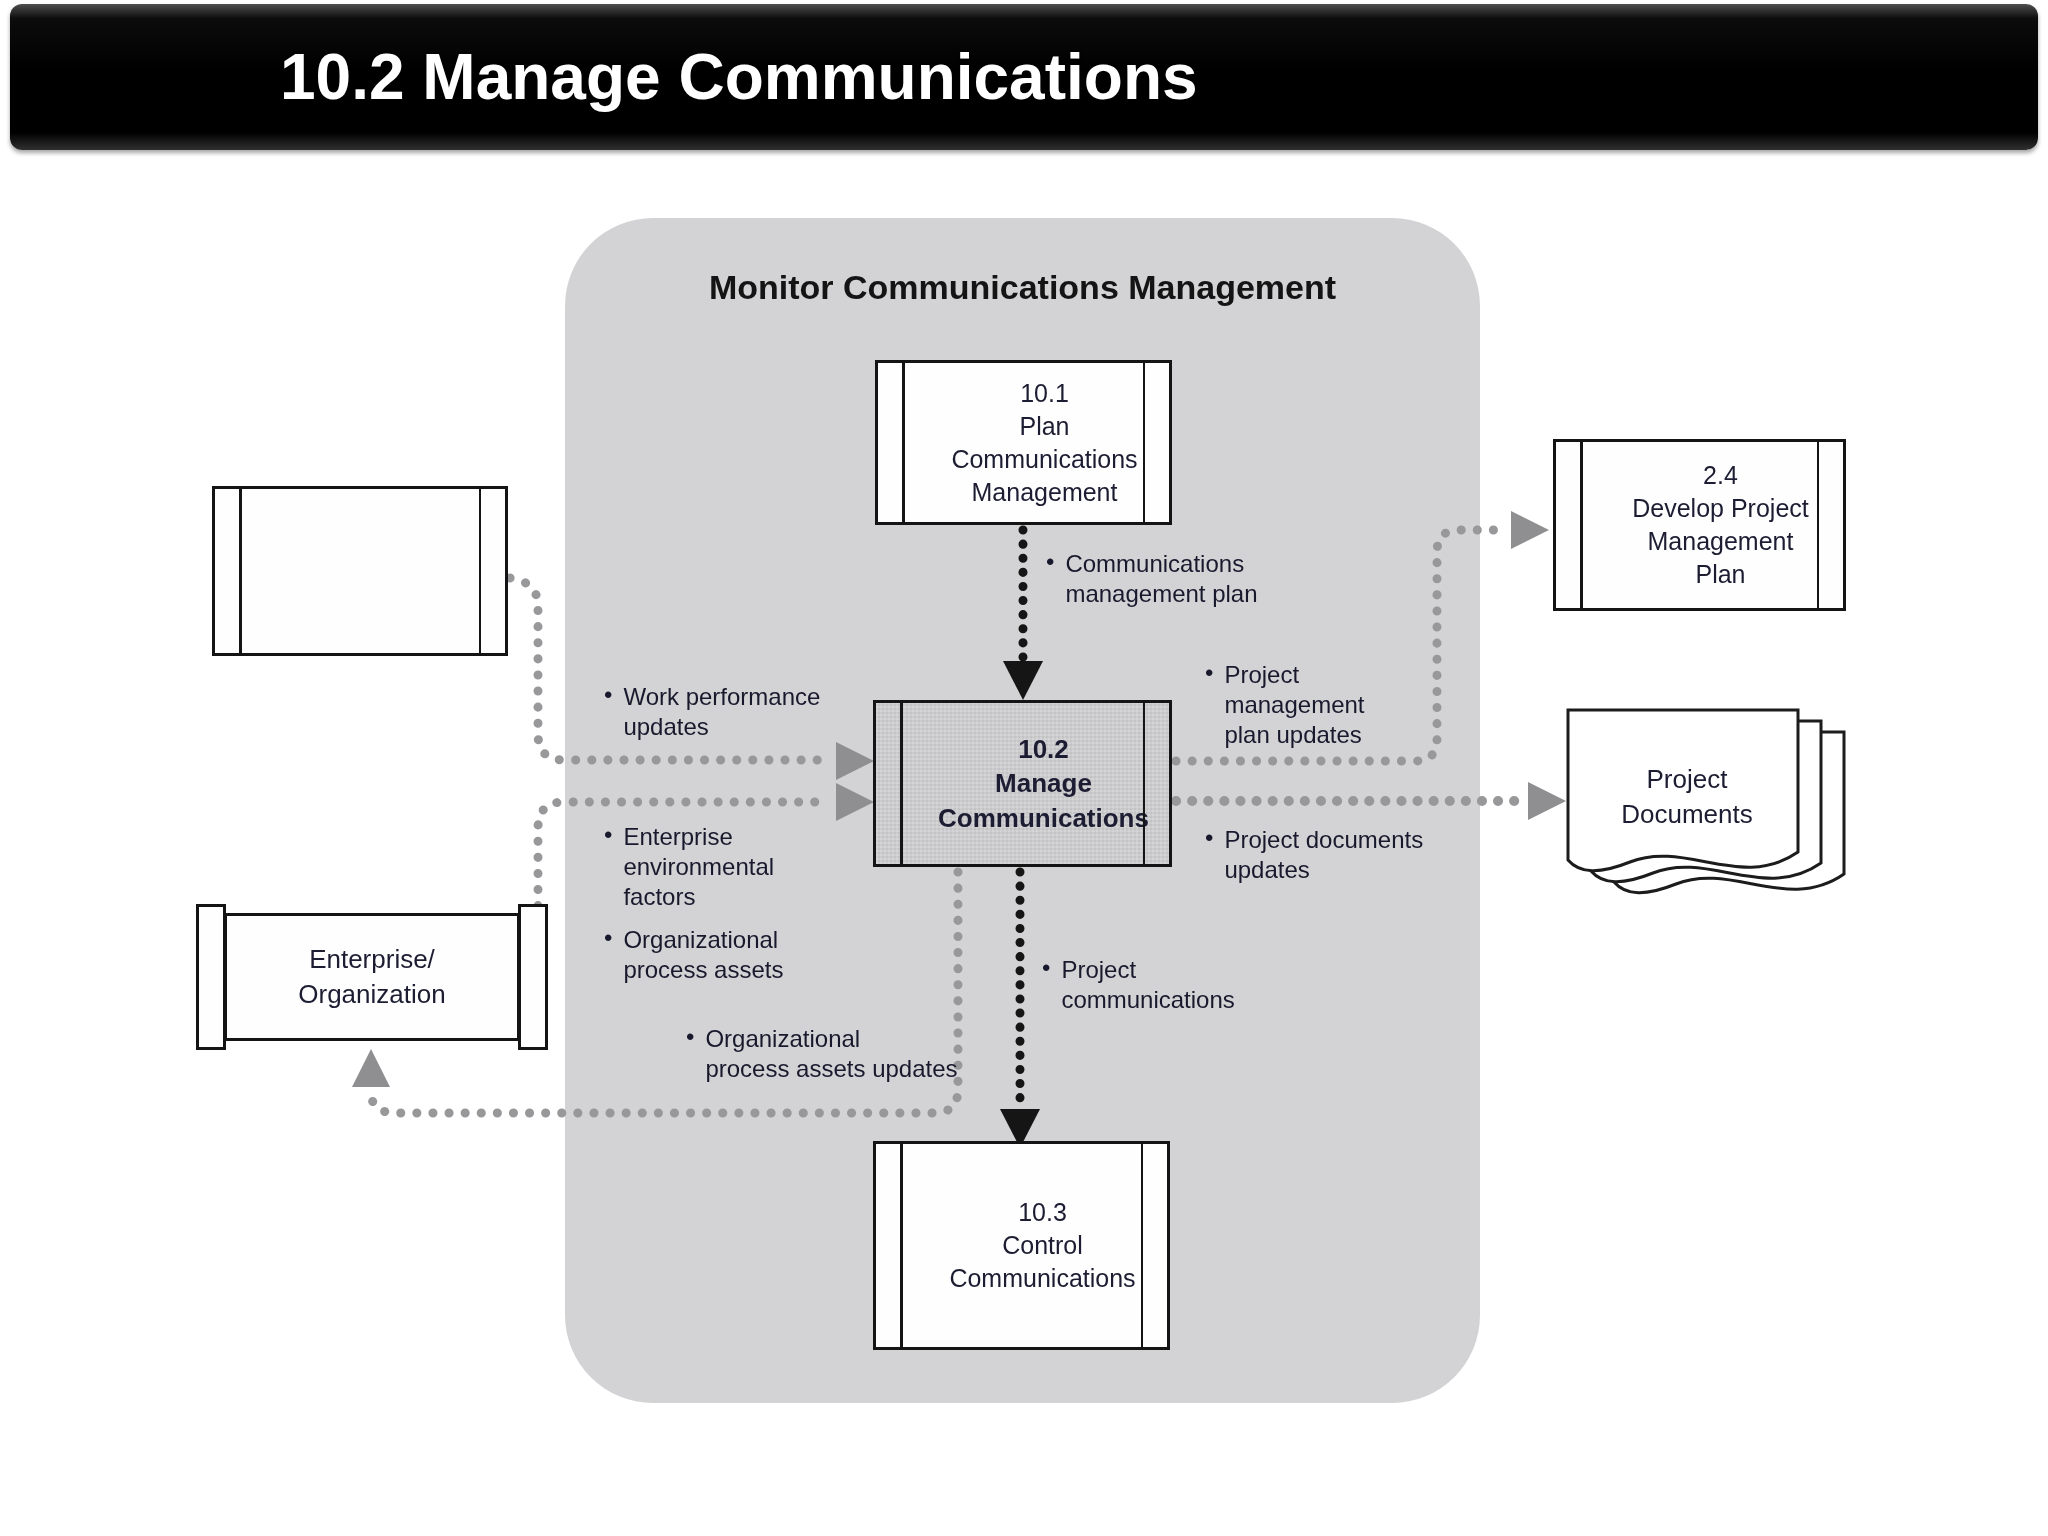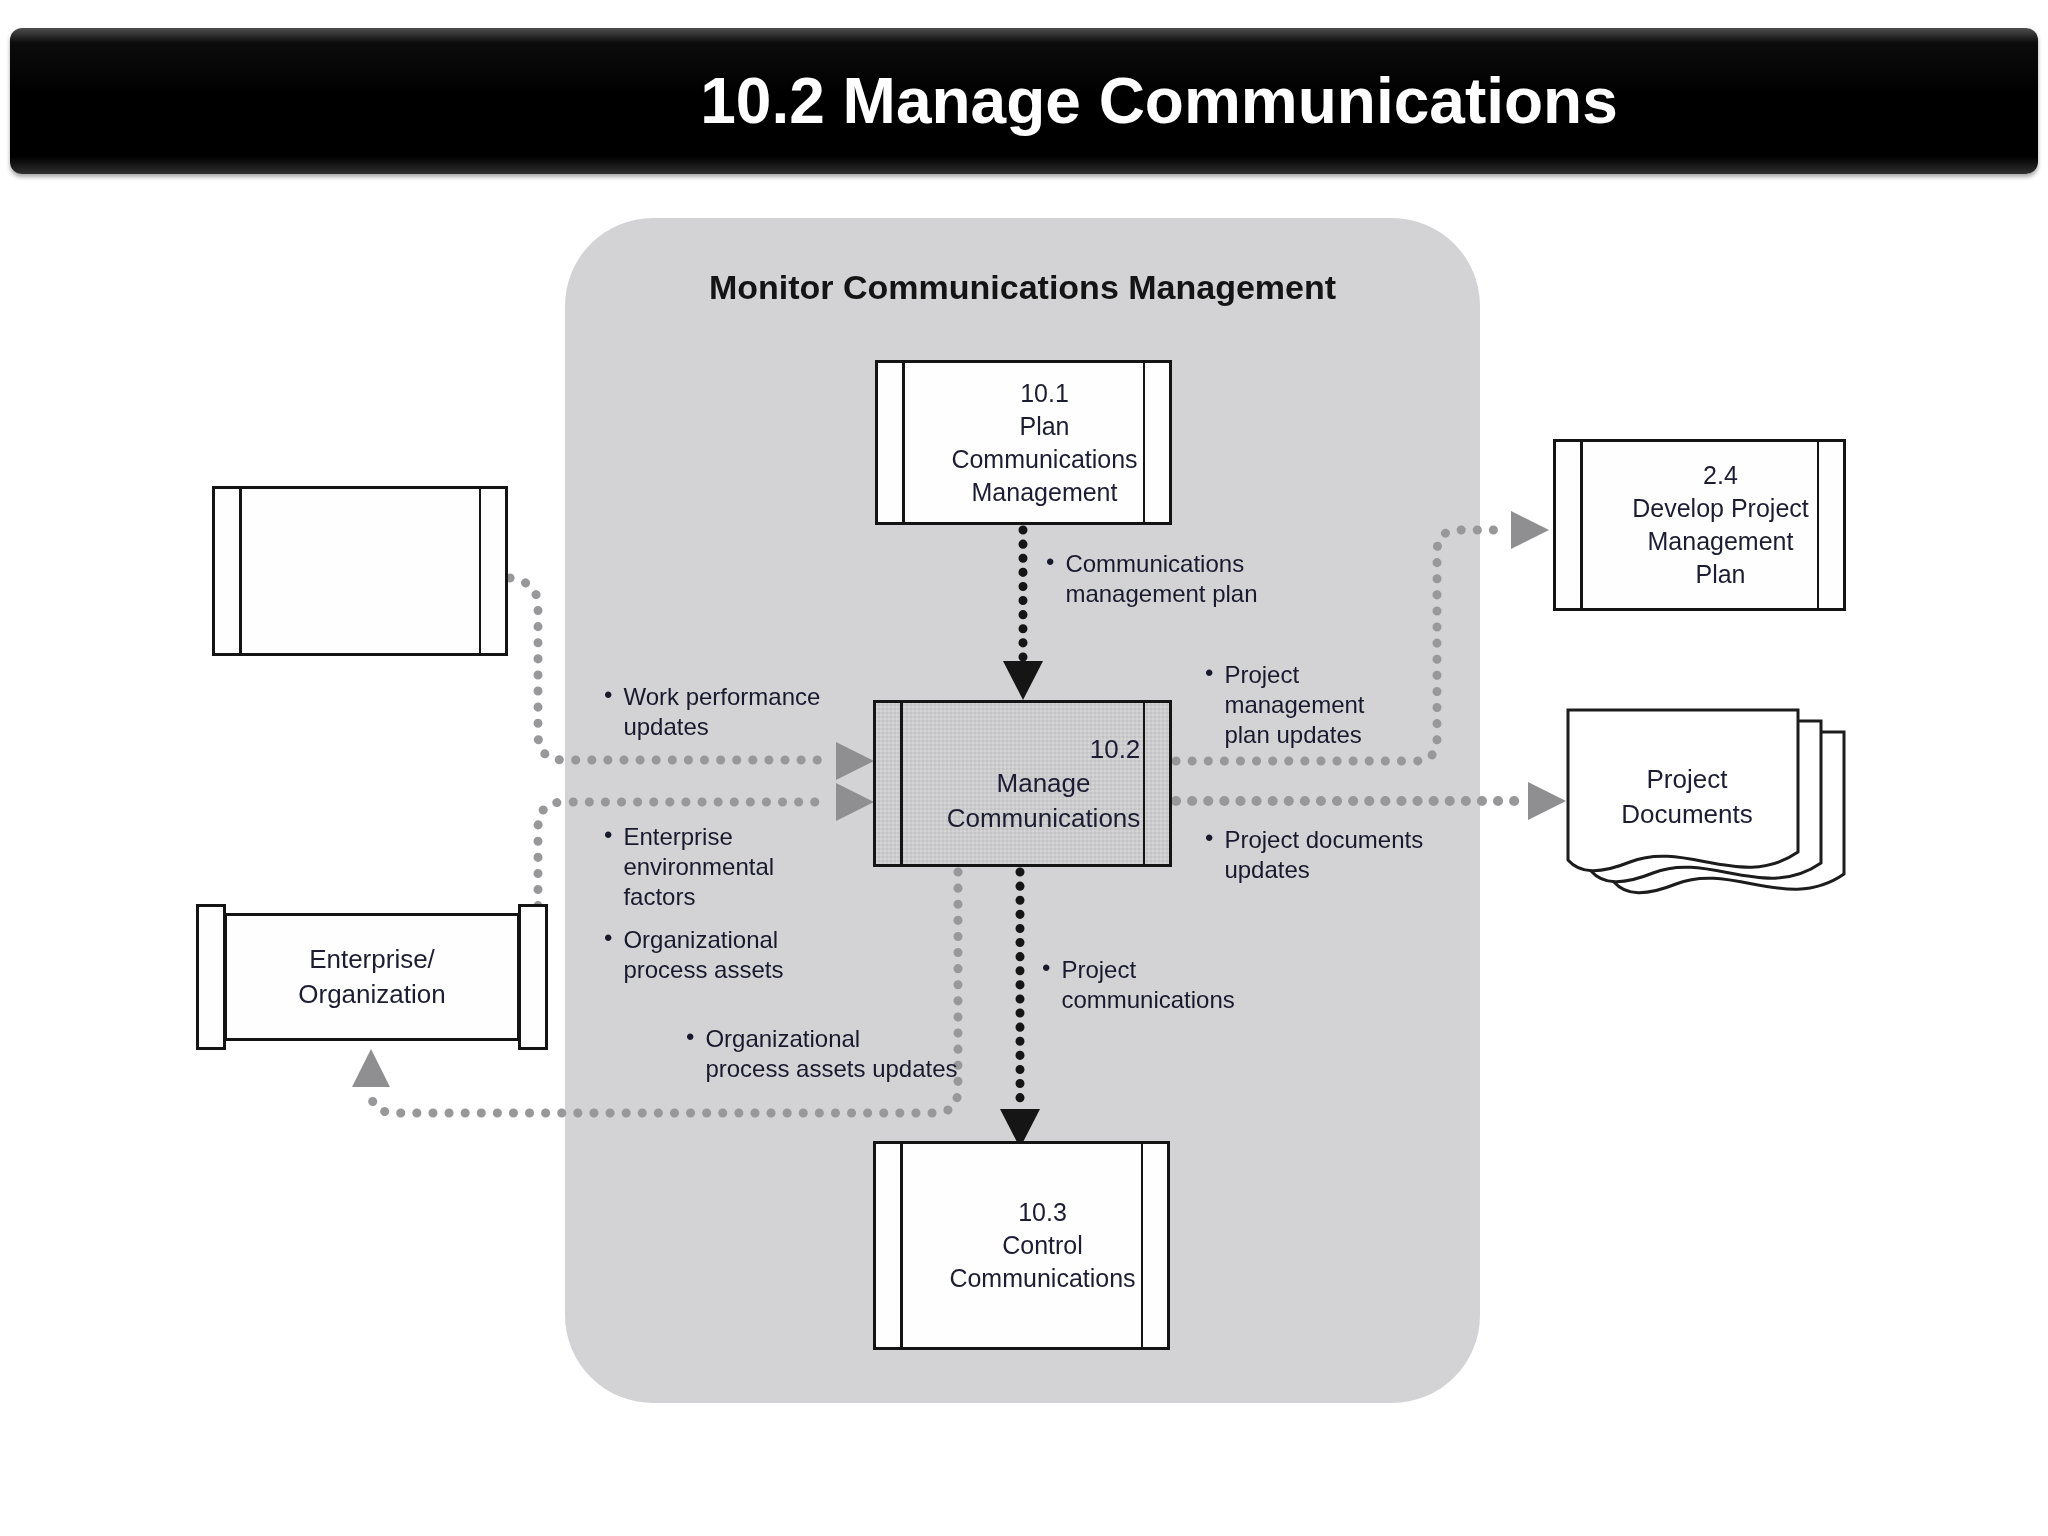--- a/index.html
+++ b/index.html
@@ -6,21 +6,21 @@
   .stage{
     position:relative;width:2048px;height:1536px;overflow:hidden;
     font-family:"Liberation Sans",sans-serif;background:#ffffff;
   }
   
   .titlebar{
     position:absolute;left:10px;top:4px;width:2028px;height:146px;
     background:linear-gradient(180deg,#4e4e4e 0%,#0c0c0c 10%,#000 45%,#000 88%,#303030 100%);
     border-radius:12px;
     box-shadow:0 3px 4px rgba(0,0,0,0.35);
-    display:flex;align-items:center;justify-content:center;margin-top:24px;
+    display:flex;align-items:center;
   }
   .titlebar .t{
     color:#ffffff;font-size:64px;font-weight:bold;letter-spacing:0px;
     padding-left:270px;white-space:nowrap;
     text-shadow:0 2px 3px rgba(0,0,0,0.8);
   }
   
   .container-bg{
     position:absolute;left:565px;top:218px;width:915px;height:1185px;
     background:#d3d3d5;border-radius:88px;
@@ -39,21 +39,21 @@
   .pbox .vline.l{left:24px;}
   .pbox .vline.r{right:24px;}
   .ptext{
     text-align:center;font-size:25px;line-height:1.32;color:#1c1c32;
     display:flex;flex-direction:column;padding:0 34px;
   }
   .pname{white-space:pre-line;}
   .pbox.highlight{background:#cbcbcd;border-width:3.5px;
     background-image:repeating-linear-gradient(0deg,rgba(255,255,255,0.10) 0 2px,rgba(0,0,0,0.02) 2px 4px),
                      repeating-linear-gradient(90deg,rgba(255,255,255,0.10) 0 2px,rgba(0,0,0,0.02) 2px 4px);}
-  .pbox.highlight .ptext{font-weight:normal;font-size:26px;align-items:flex-end;}
+  .pbox.highlight .ptext{font-weight:bold;font-size:26px;}
   
   .entity{position:absolute;}
   .ent-main{
     position:absolute;left:28px;right:28px;top:9px;bottom:9px;
     background:#fefefe;border:3px solid #141414;box-sizing:border-box;
     display:flex;align-items:center;justify-content:center;
   }
   .ent-bar{
     position:absolute;top:0;bottom:0;width:30px;background:#fefefe;
     border:3px solid #141414;box-sizing:border-box;

